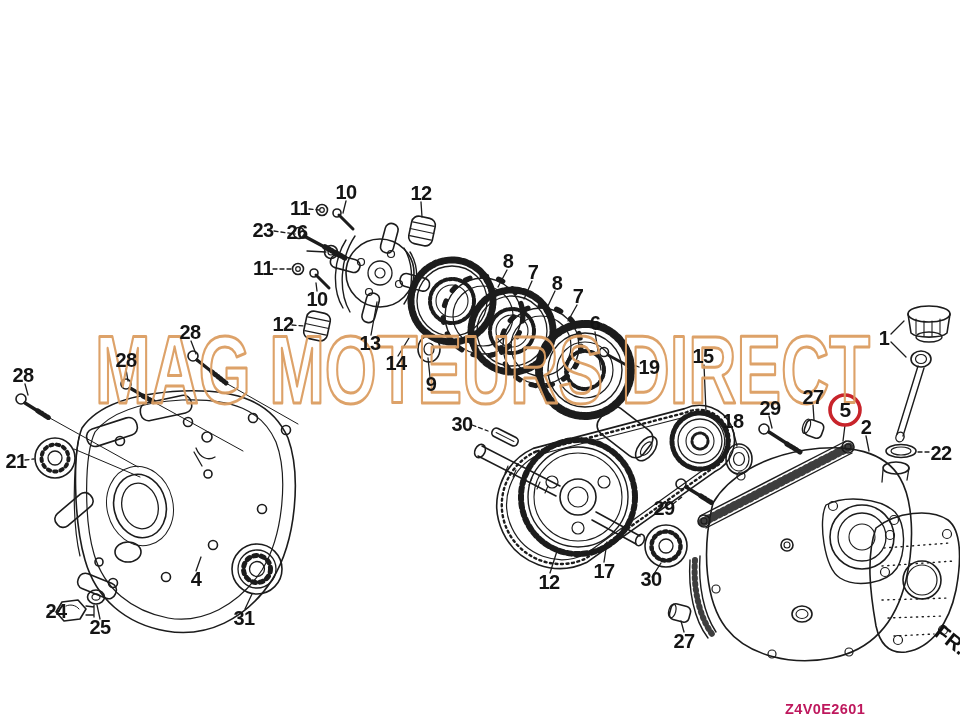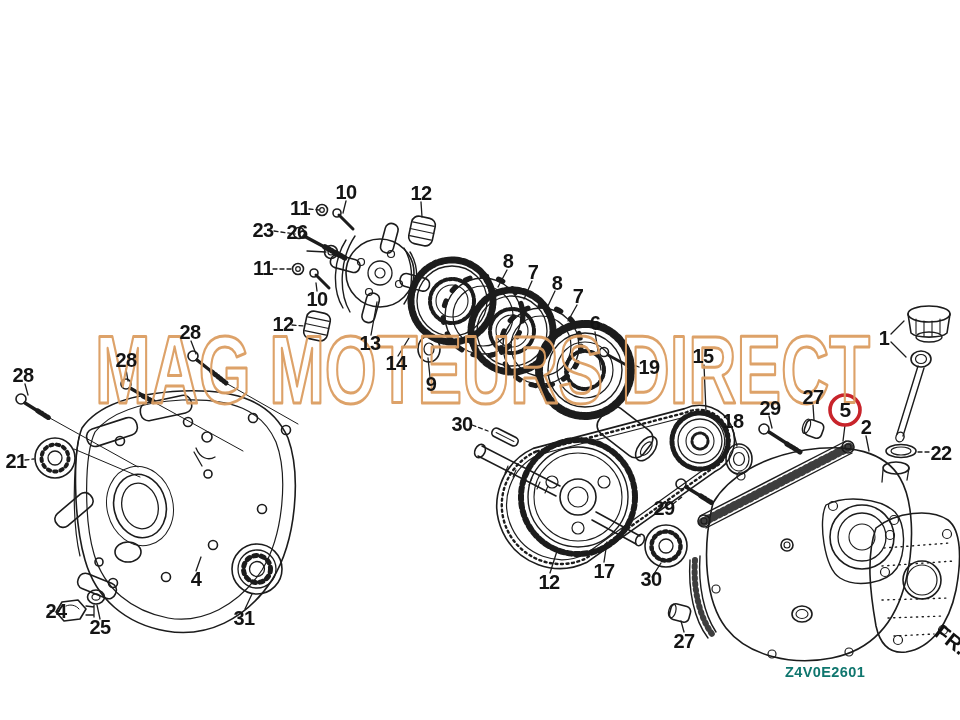--- a/index.html
+++ b/index.html
@@ -2,22 +2,22 @@
 <html><head>
 <meta charset="utf-8">
 <style>
   html,body{margin:0;padding:0;background:#888;}
   #canvas{position:relative;width:960px;height:720px;background:#ffffff;overflow:hidden;
           font-family:"Liberation Sans",sans-serif;}
   #art{position:absolute;left:0;top:0;}
   .co{position:absolute;transform:translate(-50%,-50%);font:bold 20px "Liberation Sans",sans-serif;
       color:#141414;letter-spacing:-0.5px;white-space:nowrap;z-index:5;}
   .co.big{font-size:21px;}
-  #code{position:absolute;left:825px;top:672px;transform:translate(-50%,-50%);
-        font:bold 14.5px "Liberation Sans",sans-serif;color:#0f766e;letter-spacing:.4px;z-index:5;}
+  #code{position:absolute;left:825px;top:709px;transform:translate(-50%,-50%);
+        font:bold 14.5px "Liberation Sans",sans-serif;color:#be185d;letter-spacing:.4px;z-index:5;}
   #fr{position:absolute;left:934px;top:628px;font:bold 21px "Liberation Sans",sans-serif;
       color:#111;transform:rotate(38deg);z-index:5;}
 </style>
 </head>
 <body>
 
 <div id="canvas">
 
 <svg id="art" width="960" height="720" viewBox="0 0 960 720" fill="none" stroke="#1c1c1c" stroke-width="1.6" stroke-linecap="round" stroke-linejoin="round">
 

